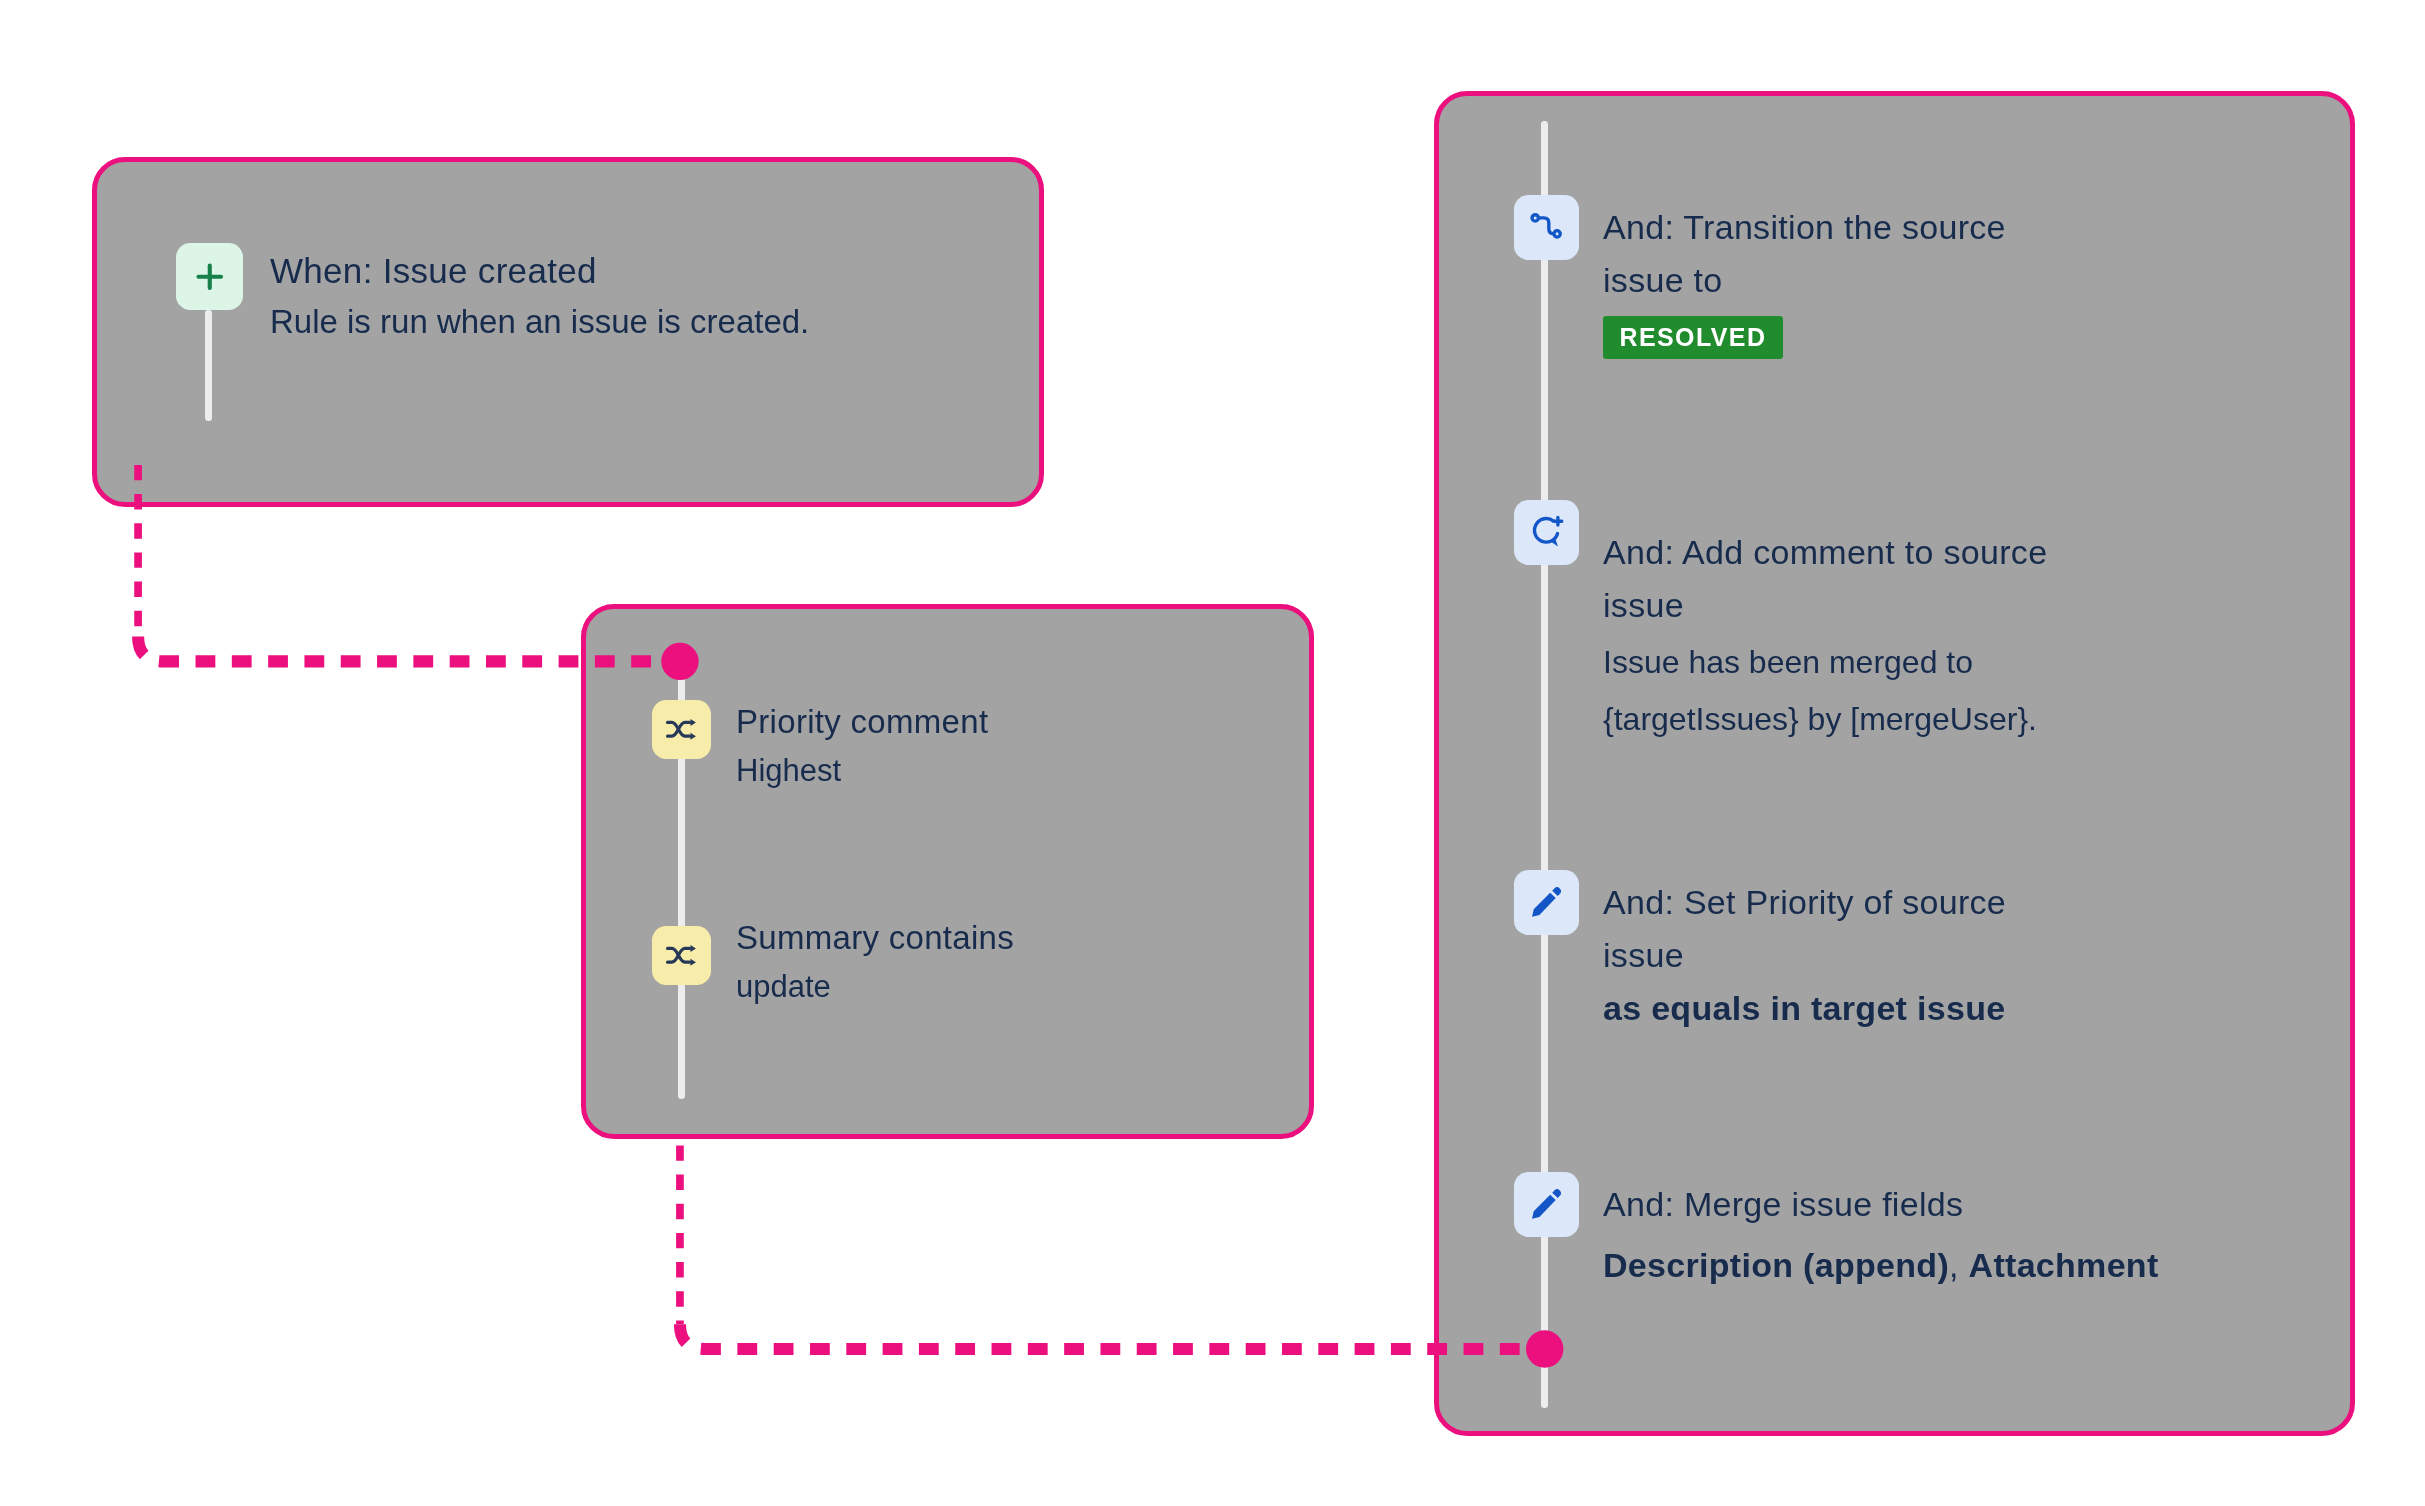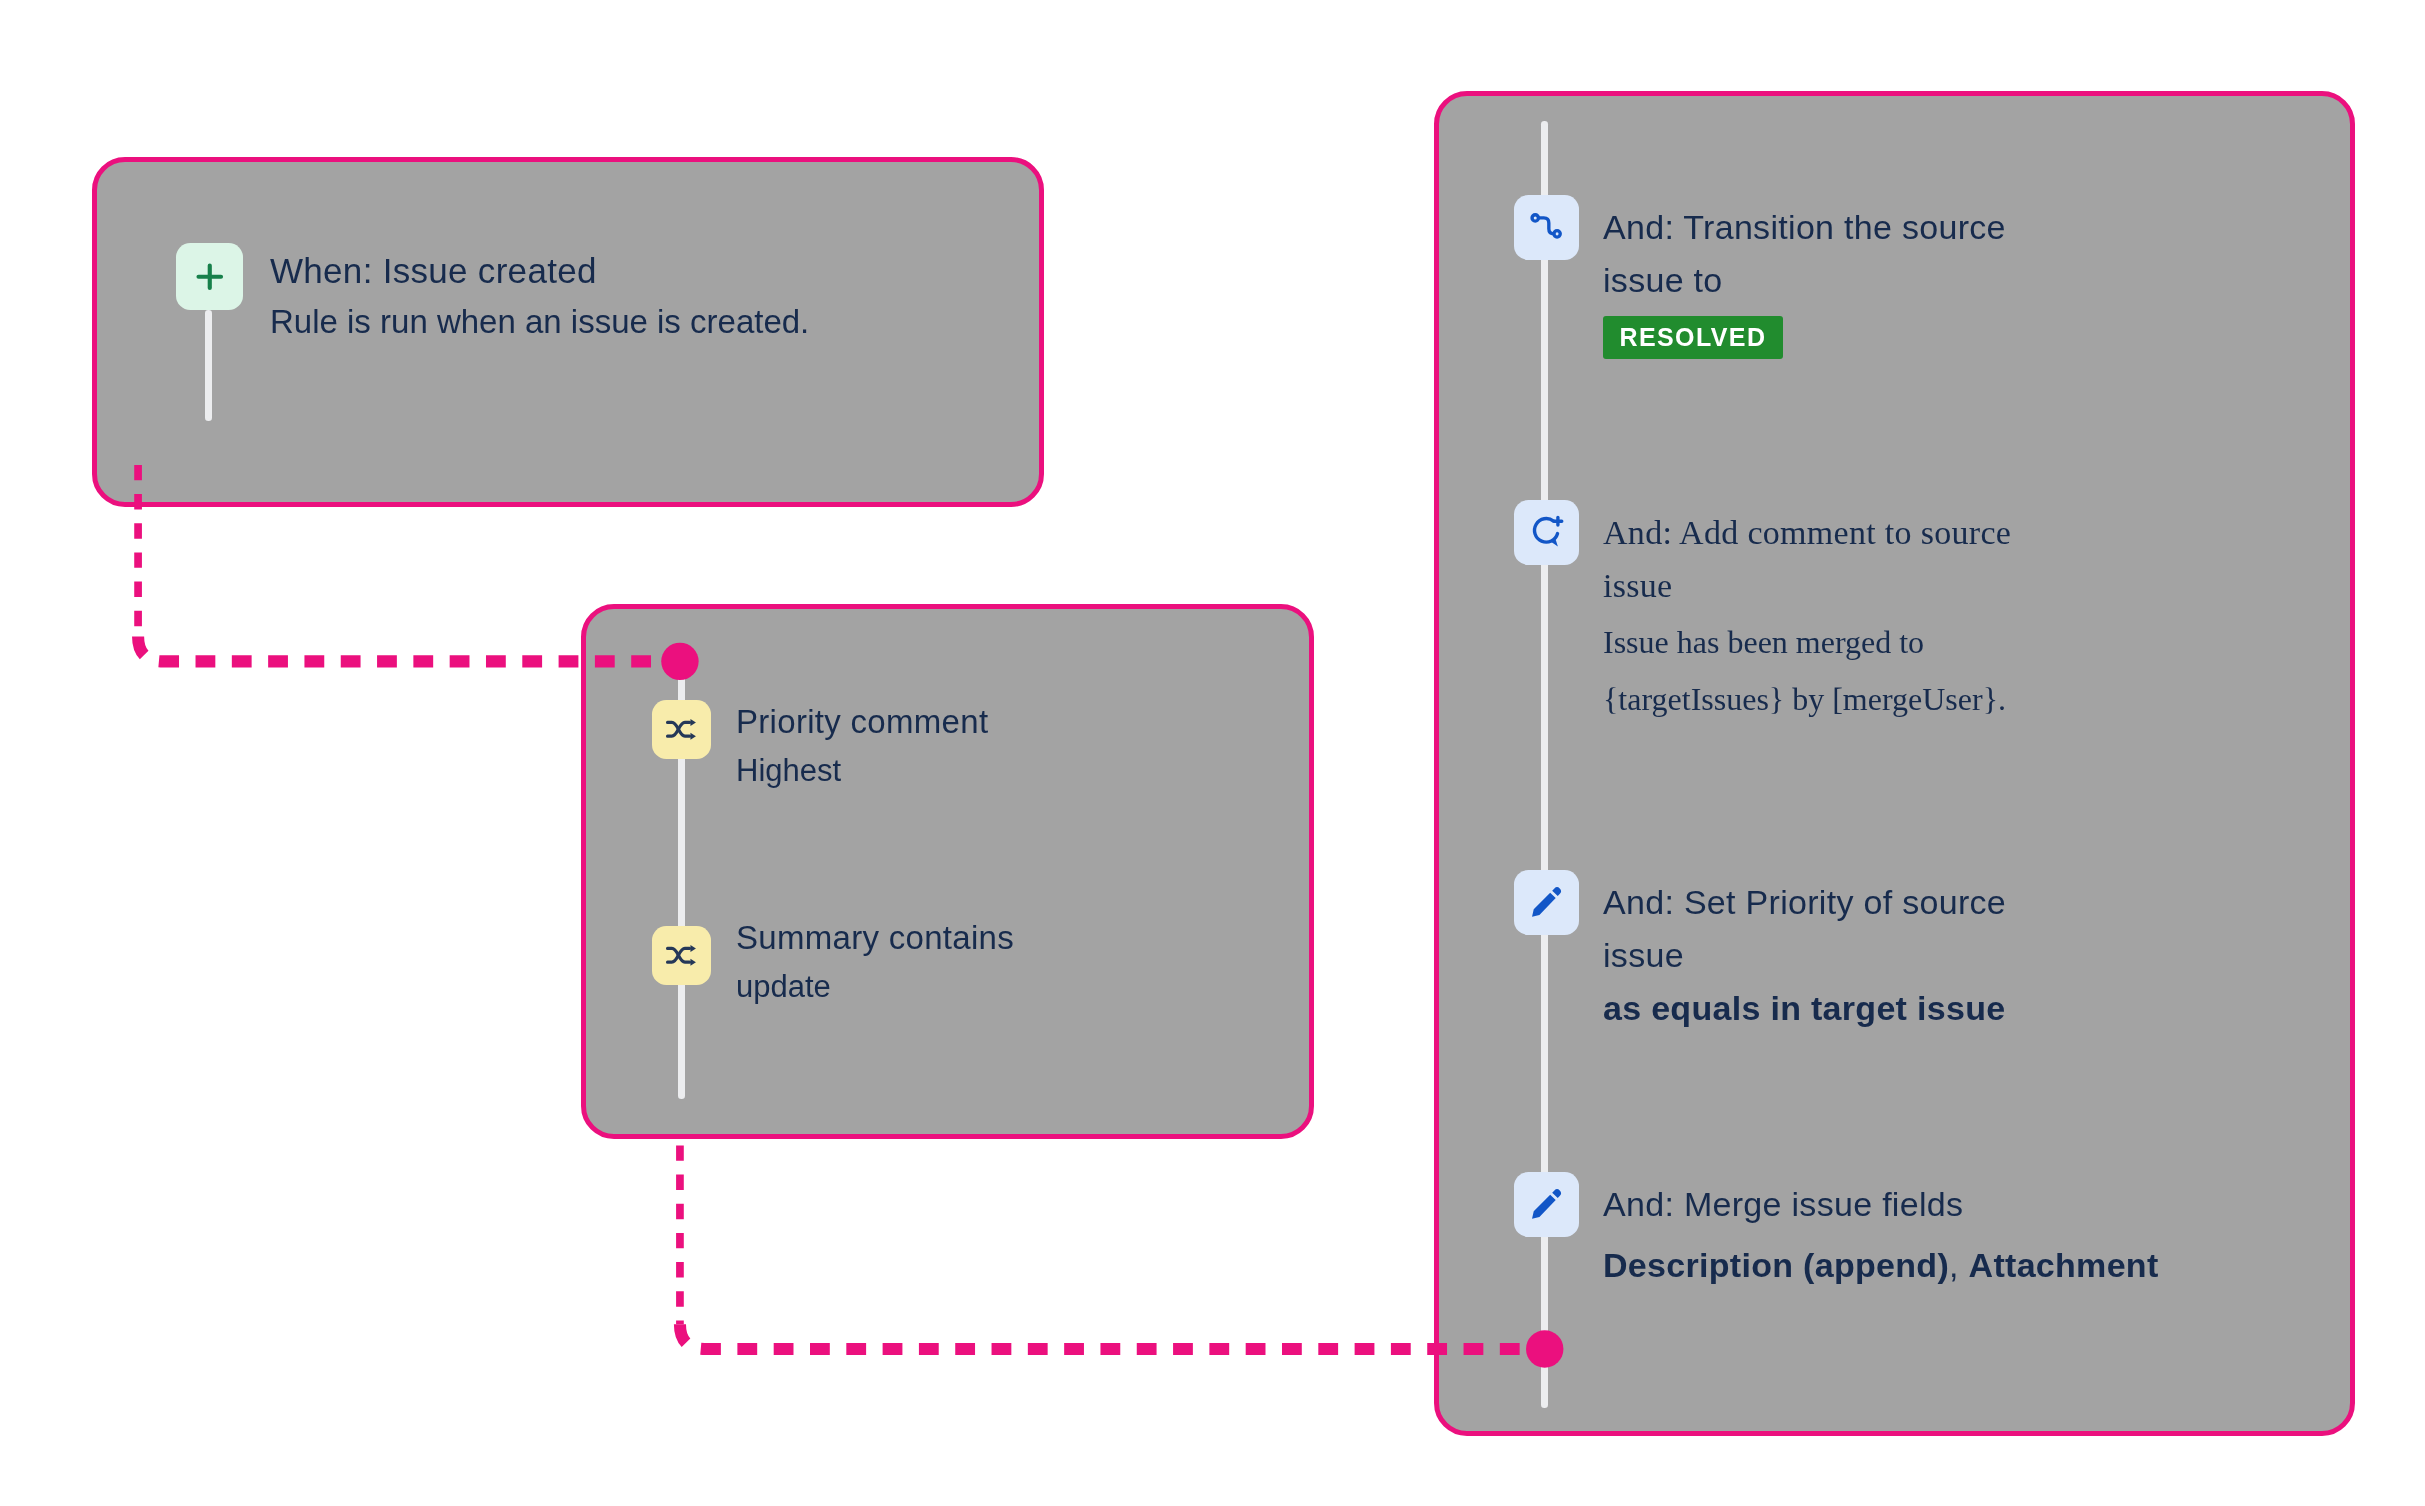--- a/index.html
+++ b/index.html
@@ -153,21 +153,21 @@
       </div>
     </div>
 
     <div class="icon-chip chip-blue" style="left:75px; top:404px;">
       <svg viewBox="0 0 24 24" fill="none" stroke="#1256C7" stroke-width="2" stroke-linecap="round">
         <path d="M18.8 12.8a7 7 0 1 1-2.4-7.4"></path>
         <path d="M19 3.2v4.6M16.7 5.5h4.6"></path>
         <path d="M14.2 17.2l4.8 3.4-1.7-5.2z" fill="#1256C7" stroke="none"></path>
       </svg>
     </div>
-    <div class="action-item" style="top:410px;font-family:Liberation Serif, serif;">
+    <div class="action-item" style="top:430px;">
       <div class="action-title">
         <span>And: Add comment to source</span>
         <span>issue</span>
       </div>
       <div class="action-sub">
         <span>Issue has been merged to</span>
         <span>{targetIssues} by [mergeUser}.</span>
       </div>
     </div>
 

